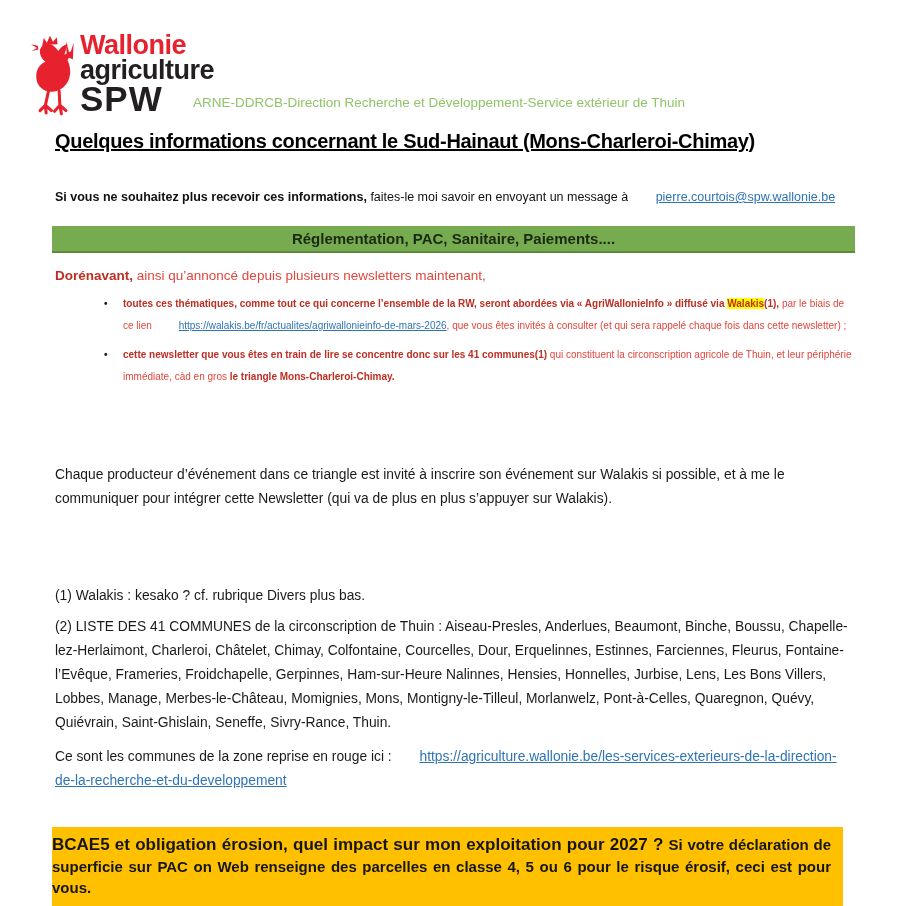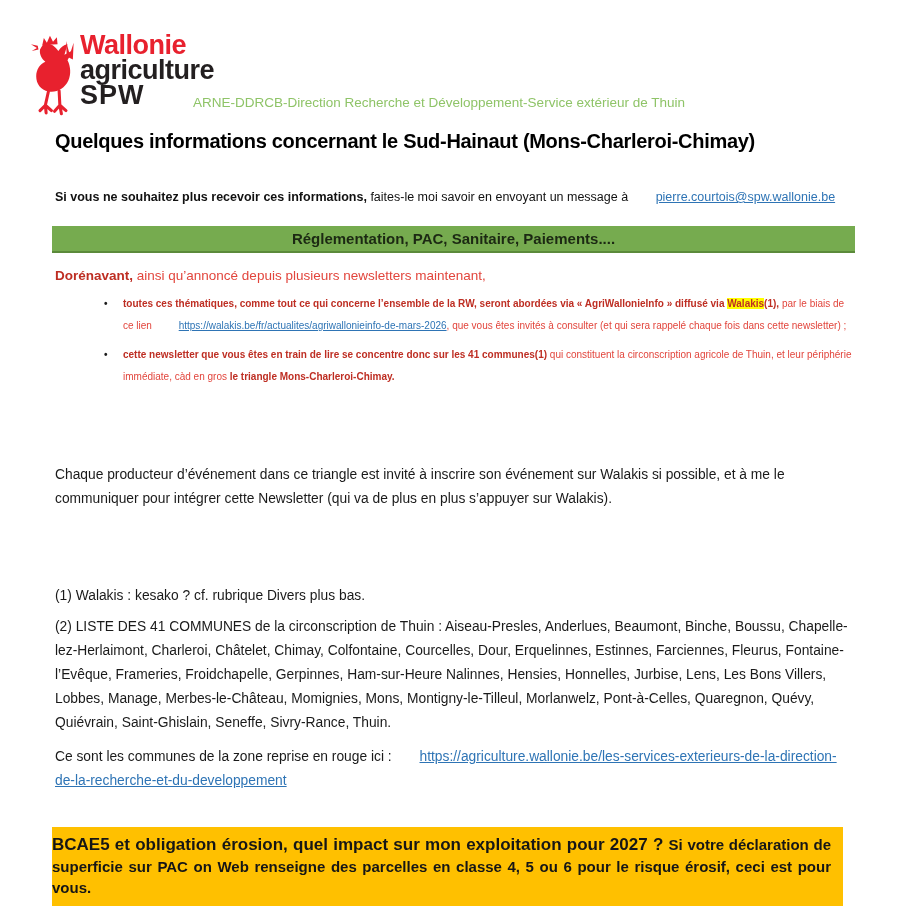--- a/index.html
+++ b/index.html
@@ -12,24 +12,24 @@
     font-family:"Liberation Sans","DejaVu Sans",sans-serif;
     color:#1a1a1a;
     overflow:hidden;
   }
   
   .logo{position:absolute;top:33px;left:30px;display:flex;align-items:flex-start;}
   .rooster{margin-top:2px;margin-right:4px;}
   .brand{line-height:0.93;font-weight:bold;letter-spacing:-0.5px;}
   .brand .l1{color:#E8212E;font-size:27px;}
   .brand .l2{color:#231f20;font-size:27px;}
-  .brand .l3{color:#231f20;font-size:27px;letter-spacing:1px;}
+  .brand .l3{color:#231f20;font-size:35px;letter-spacing:1px;}
   
   .dept{position:absolute;top:95px;left:193px;font-size:13.5px;color:#8FC468;}
-  .title{position:absolute;top:130px;left:55px;width:810px;font-size:20px;font-weight:bold;color:#000;letter-spacing:-0.3px;}
+  .title{position:absolute;top:130px;left:55px;width:810px;font-size:20px;font-weight:bold;color:#000;letter-spacing:-0.3px;text-decoration:underline;}
   .unsub{position:absolute;top:190px;left:55px;width:810px;font-size:12.5px;color:#111;}
   .unsub b{font-weight:bold;}
   
   .green-banner{
     position:absolute;top:226px;left:52px;width:803px;height:25px;
     background:#76AB4F;border-bottom:2px solid #5b8a3a;
     text-align:center;line-height:25px;font-size:15px;font-weight:bold;color:#1c2913;
   }
   .yellow-banner{
     position:absolute;top:827px;left:52px;width:779px;

